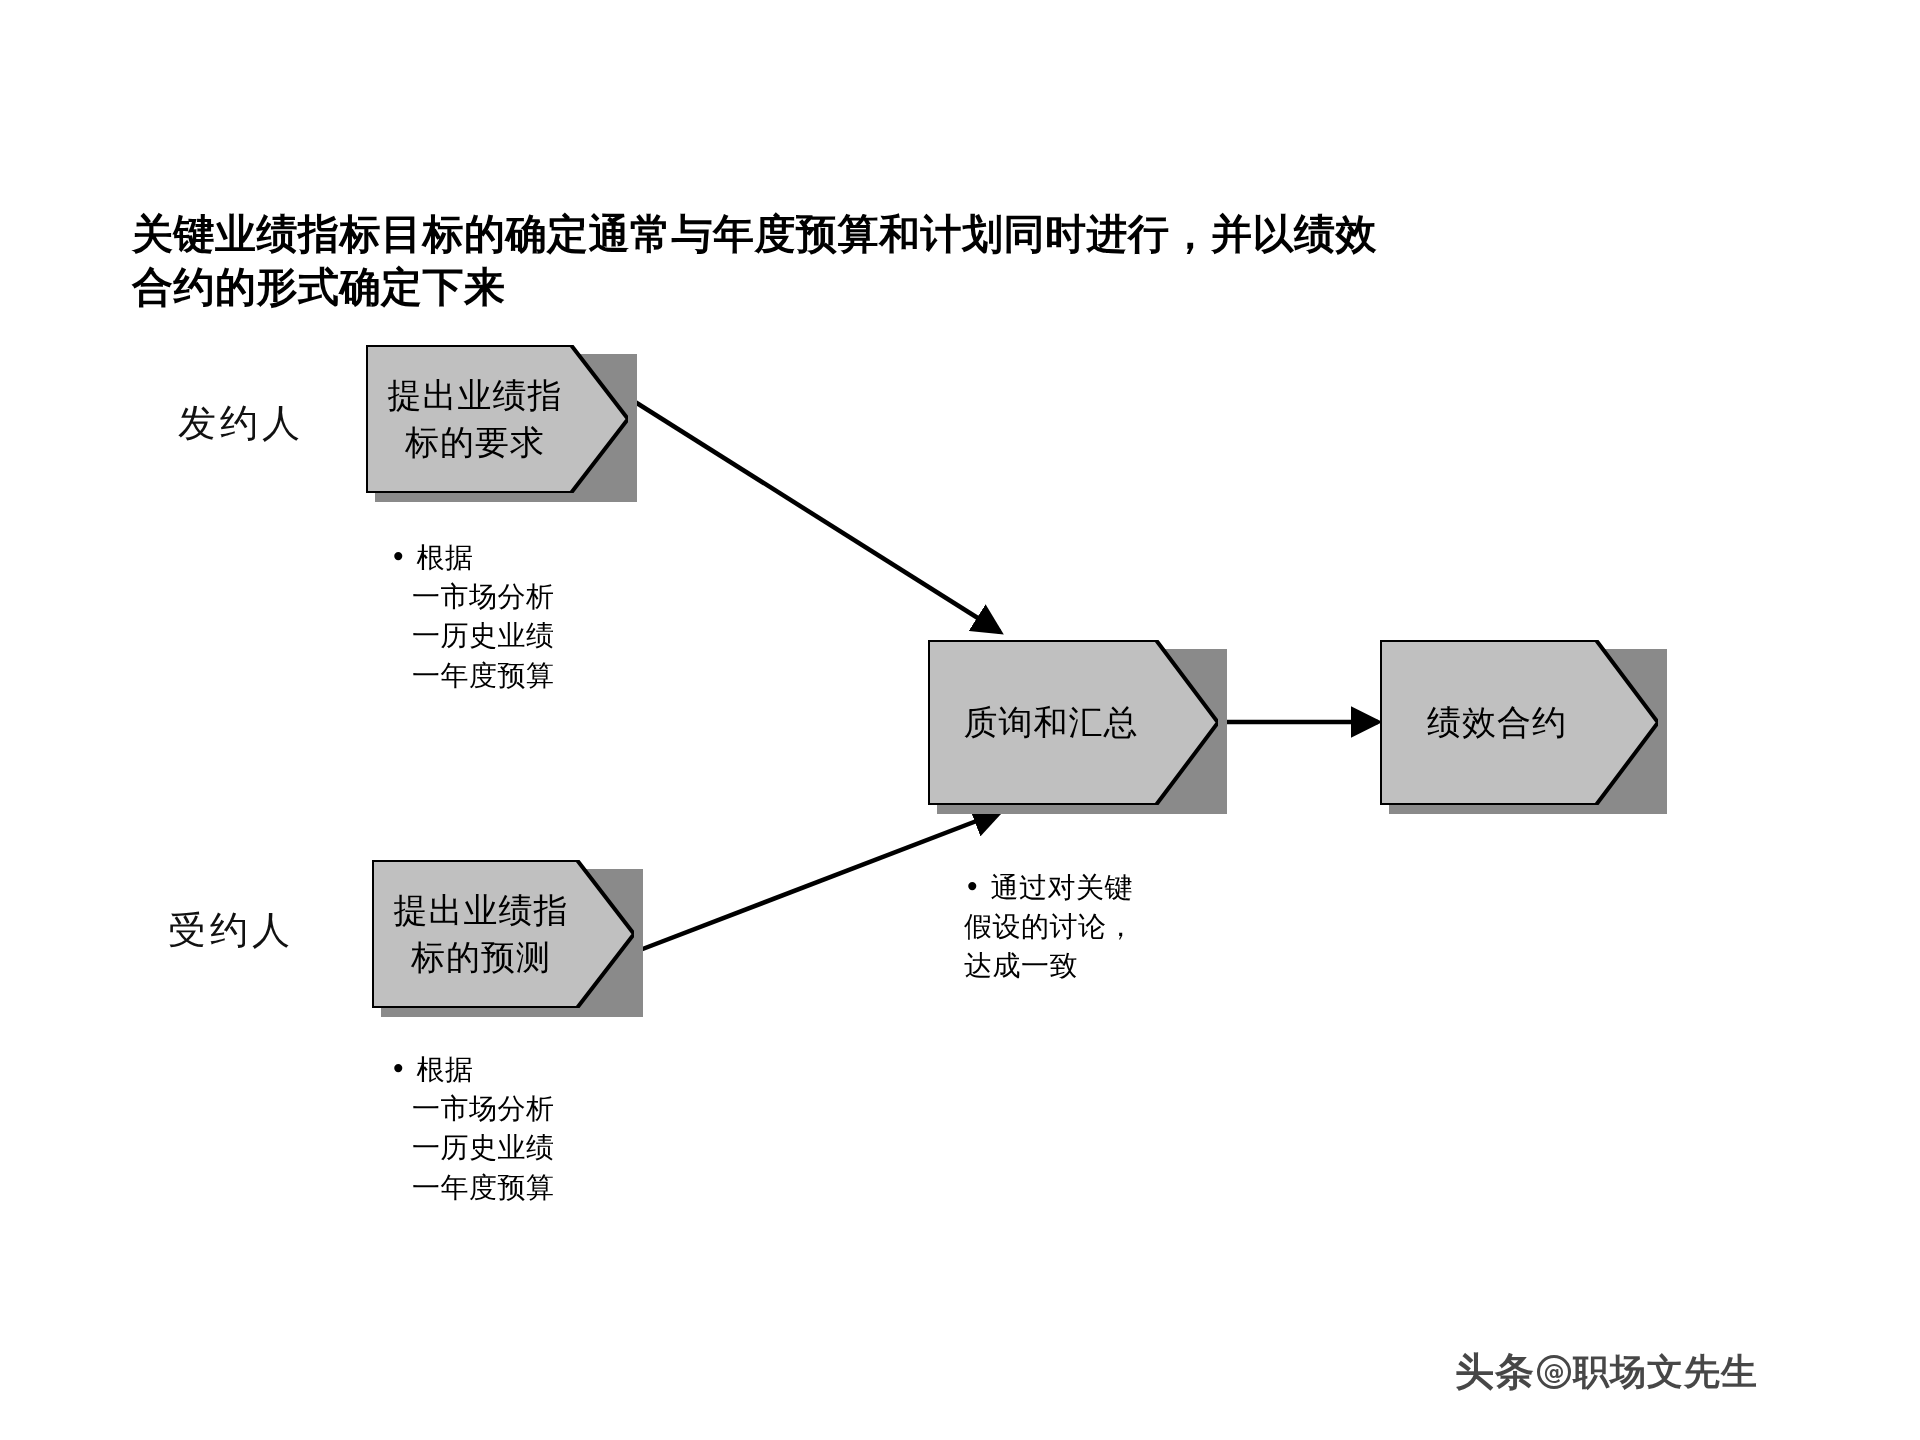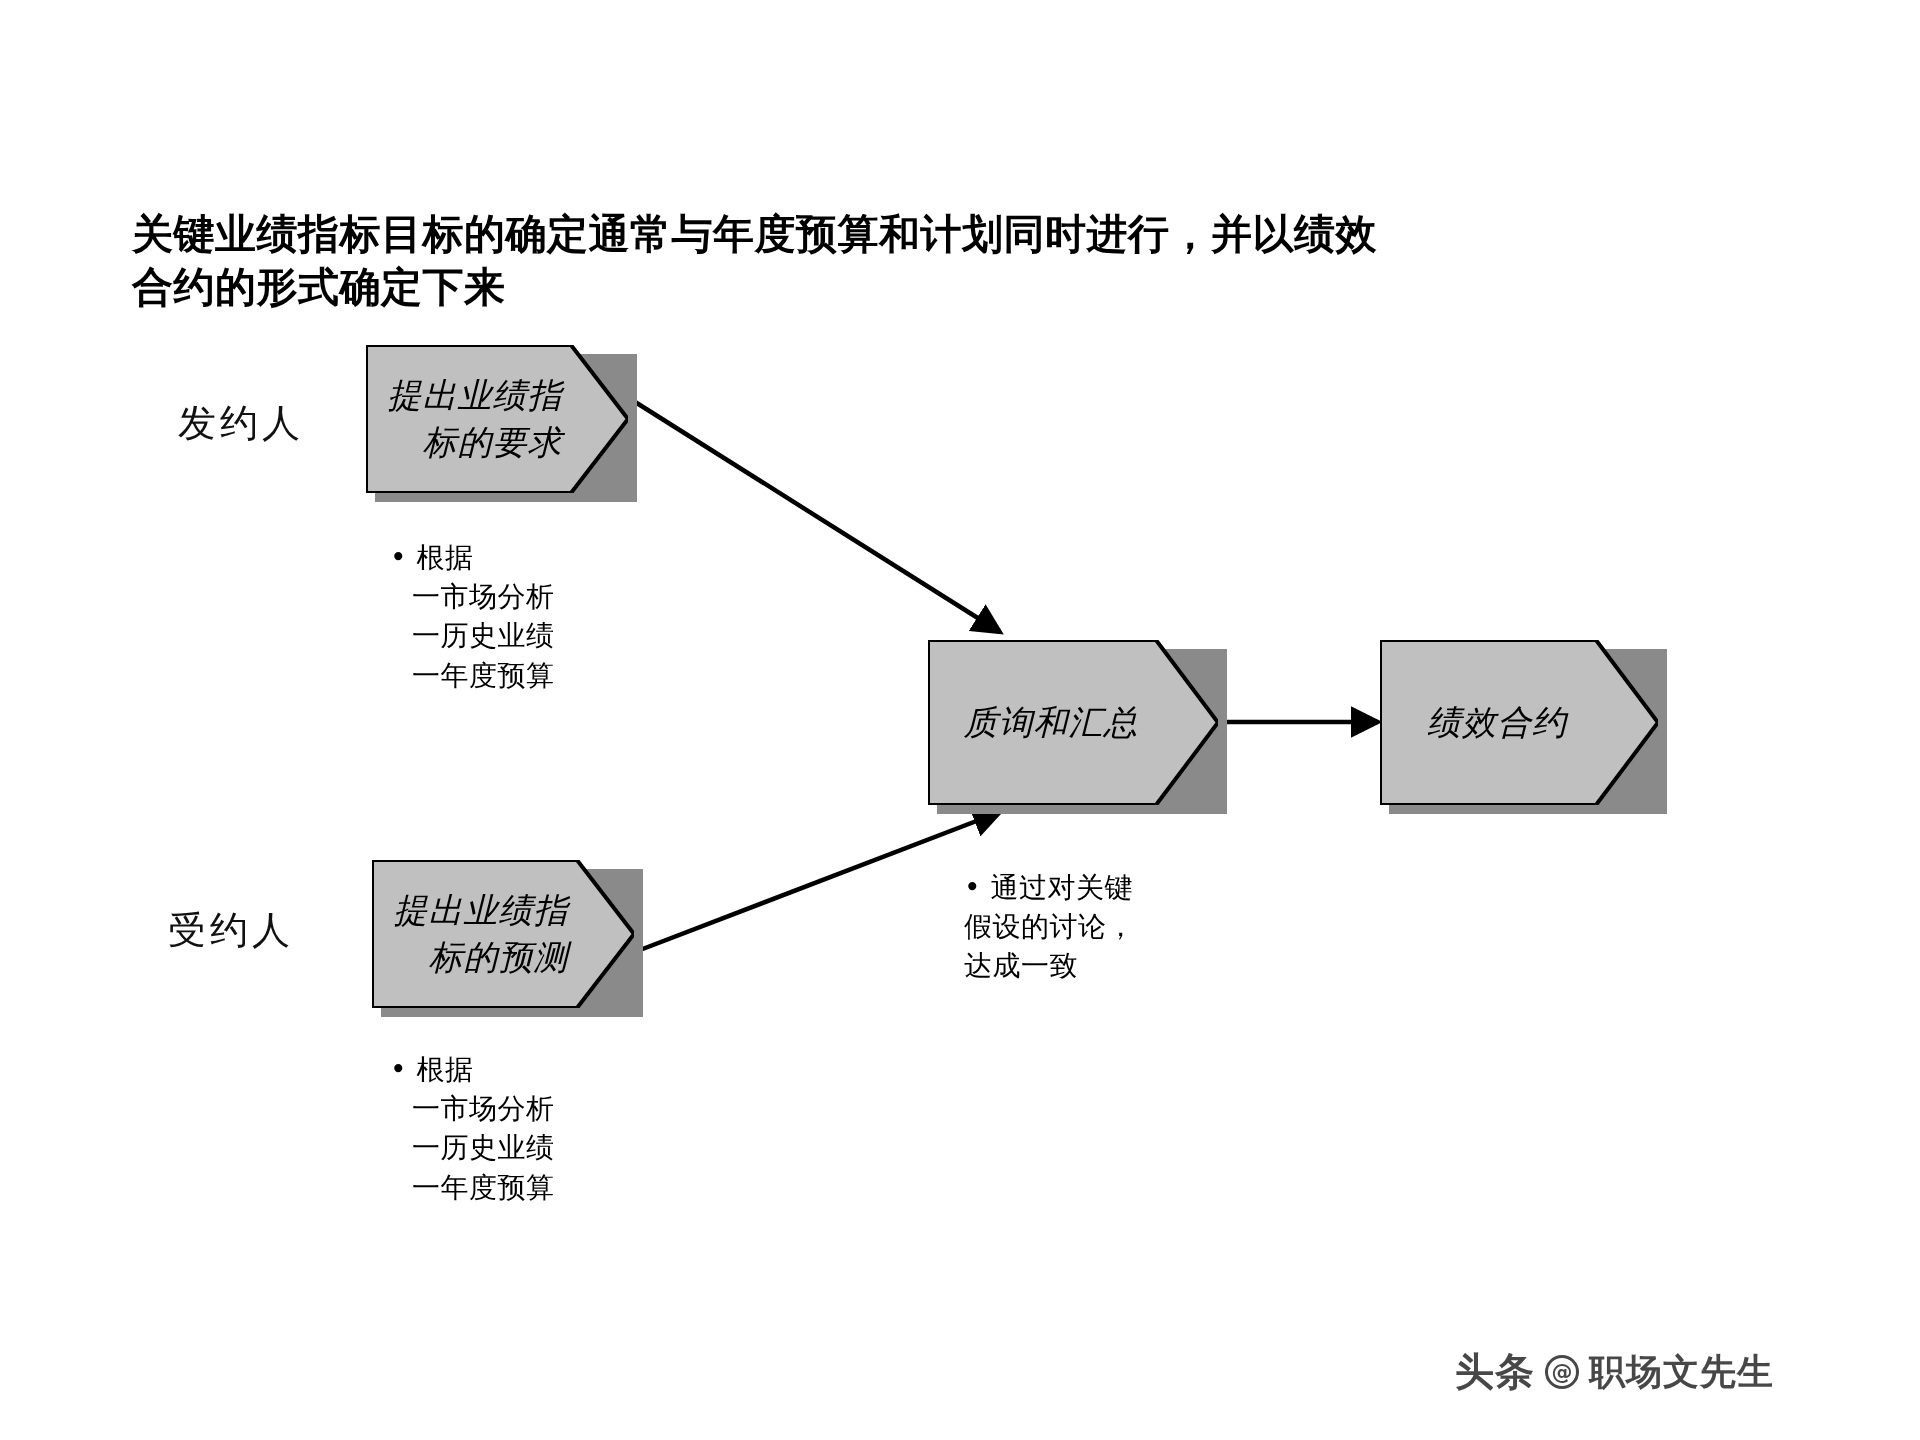--- a/index.html
+++ b/index.html
@@ -78,28 +78,27 @@
   .chevron .label {
     position: absolute;
     left: 0;
     top: 0;
     width: 100%;
     height: 100%;
     display: flex;
     flex-direction: column;
     align-items: center;
     justify-content: center;
-    text-align: right;
+    text-align: center;
     font-size: 34px;
     line-height: 1.38;
     letter-spacing: 1px;
     color: #000;
     white-space: pre-line;
     box-sizing: border-box;
-    font-style: italic;
   }
   .chevron .label.shift-left { padding-right: 44px; }
 
   
   #box-request   { left: 366px;  top: 345px;  width: 262px; height: 148px; }
   #box-forecast  { left: 372px;  top: 860px;  width: 262px; height: 148px; }
   #box-review    { left: 928px;  top: 640px;  width: 290px; height: 165px; }
   #box-contract  { left: 1380px; top: 640px;  width: 278px; height: 165px; }
 
   
@@ -151,21 +150,21 @@
     pointer-events: none;
   }
 
   
   #watermark {
     position: absolute;
     left: 1455px;
     top: 1345px;
     display: flex;
     align-items: center;
-    gap: 10px;
+    gap: 2px;
     opacity: 0.80;
     font-family: "DejaVu Sans", "Liberation Sans", sans-serif;
   }
   #watermark .wm-brand {
     font-size: 39px;
     font-weight: bold;
     color: #1a1a1a;
     letter-spacing: 1px;
   }
   #watermark .wm-at {

